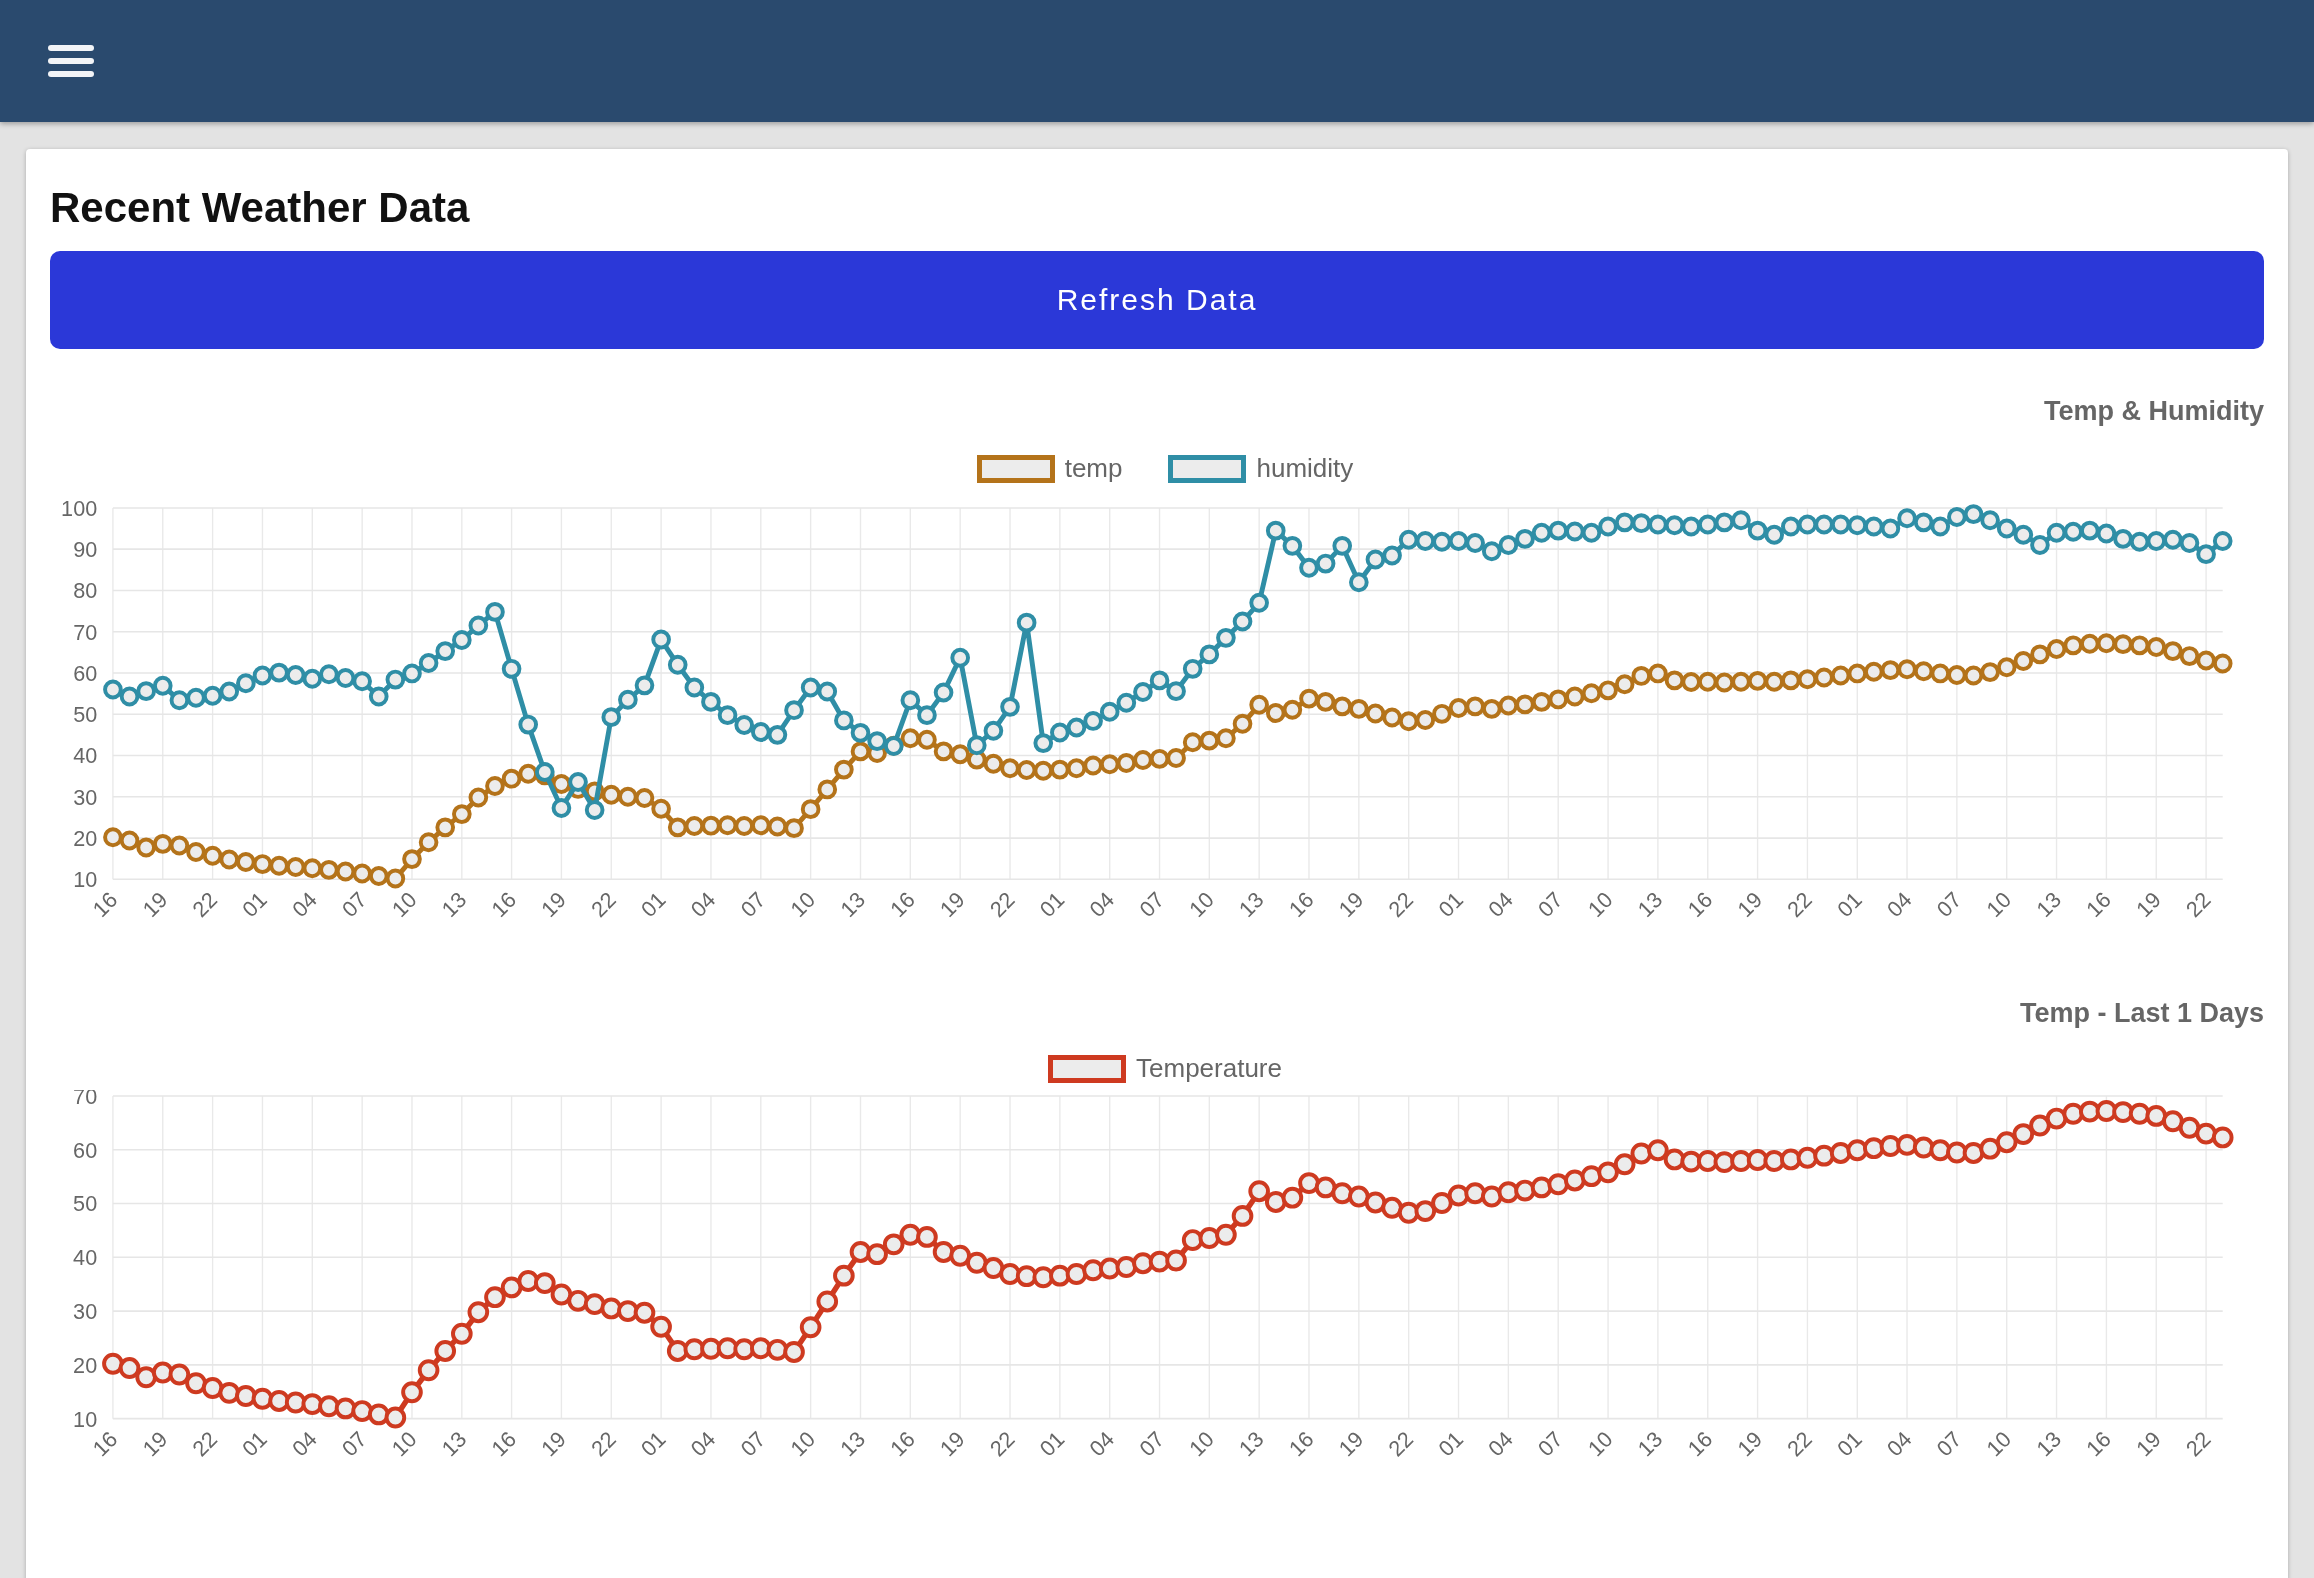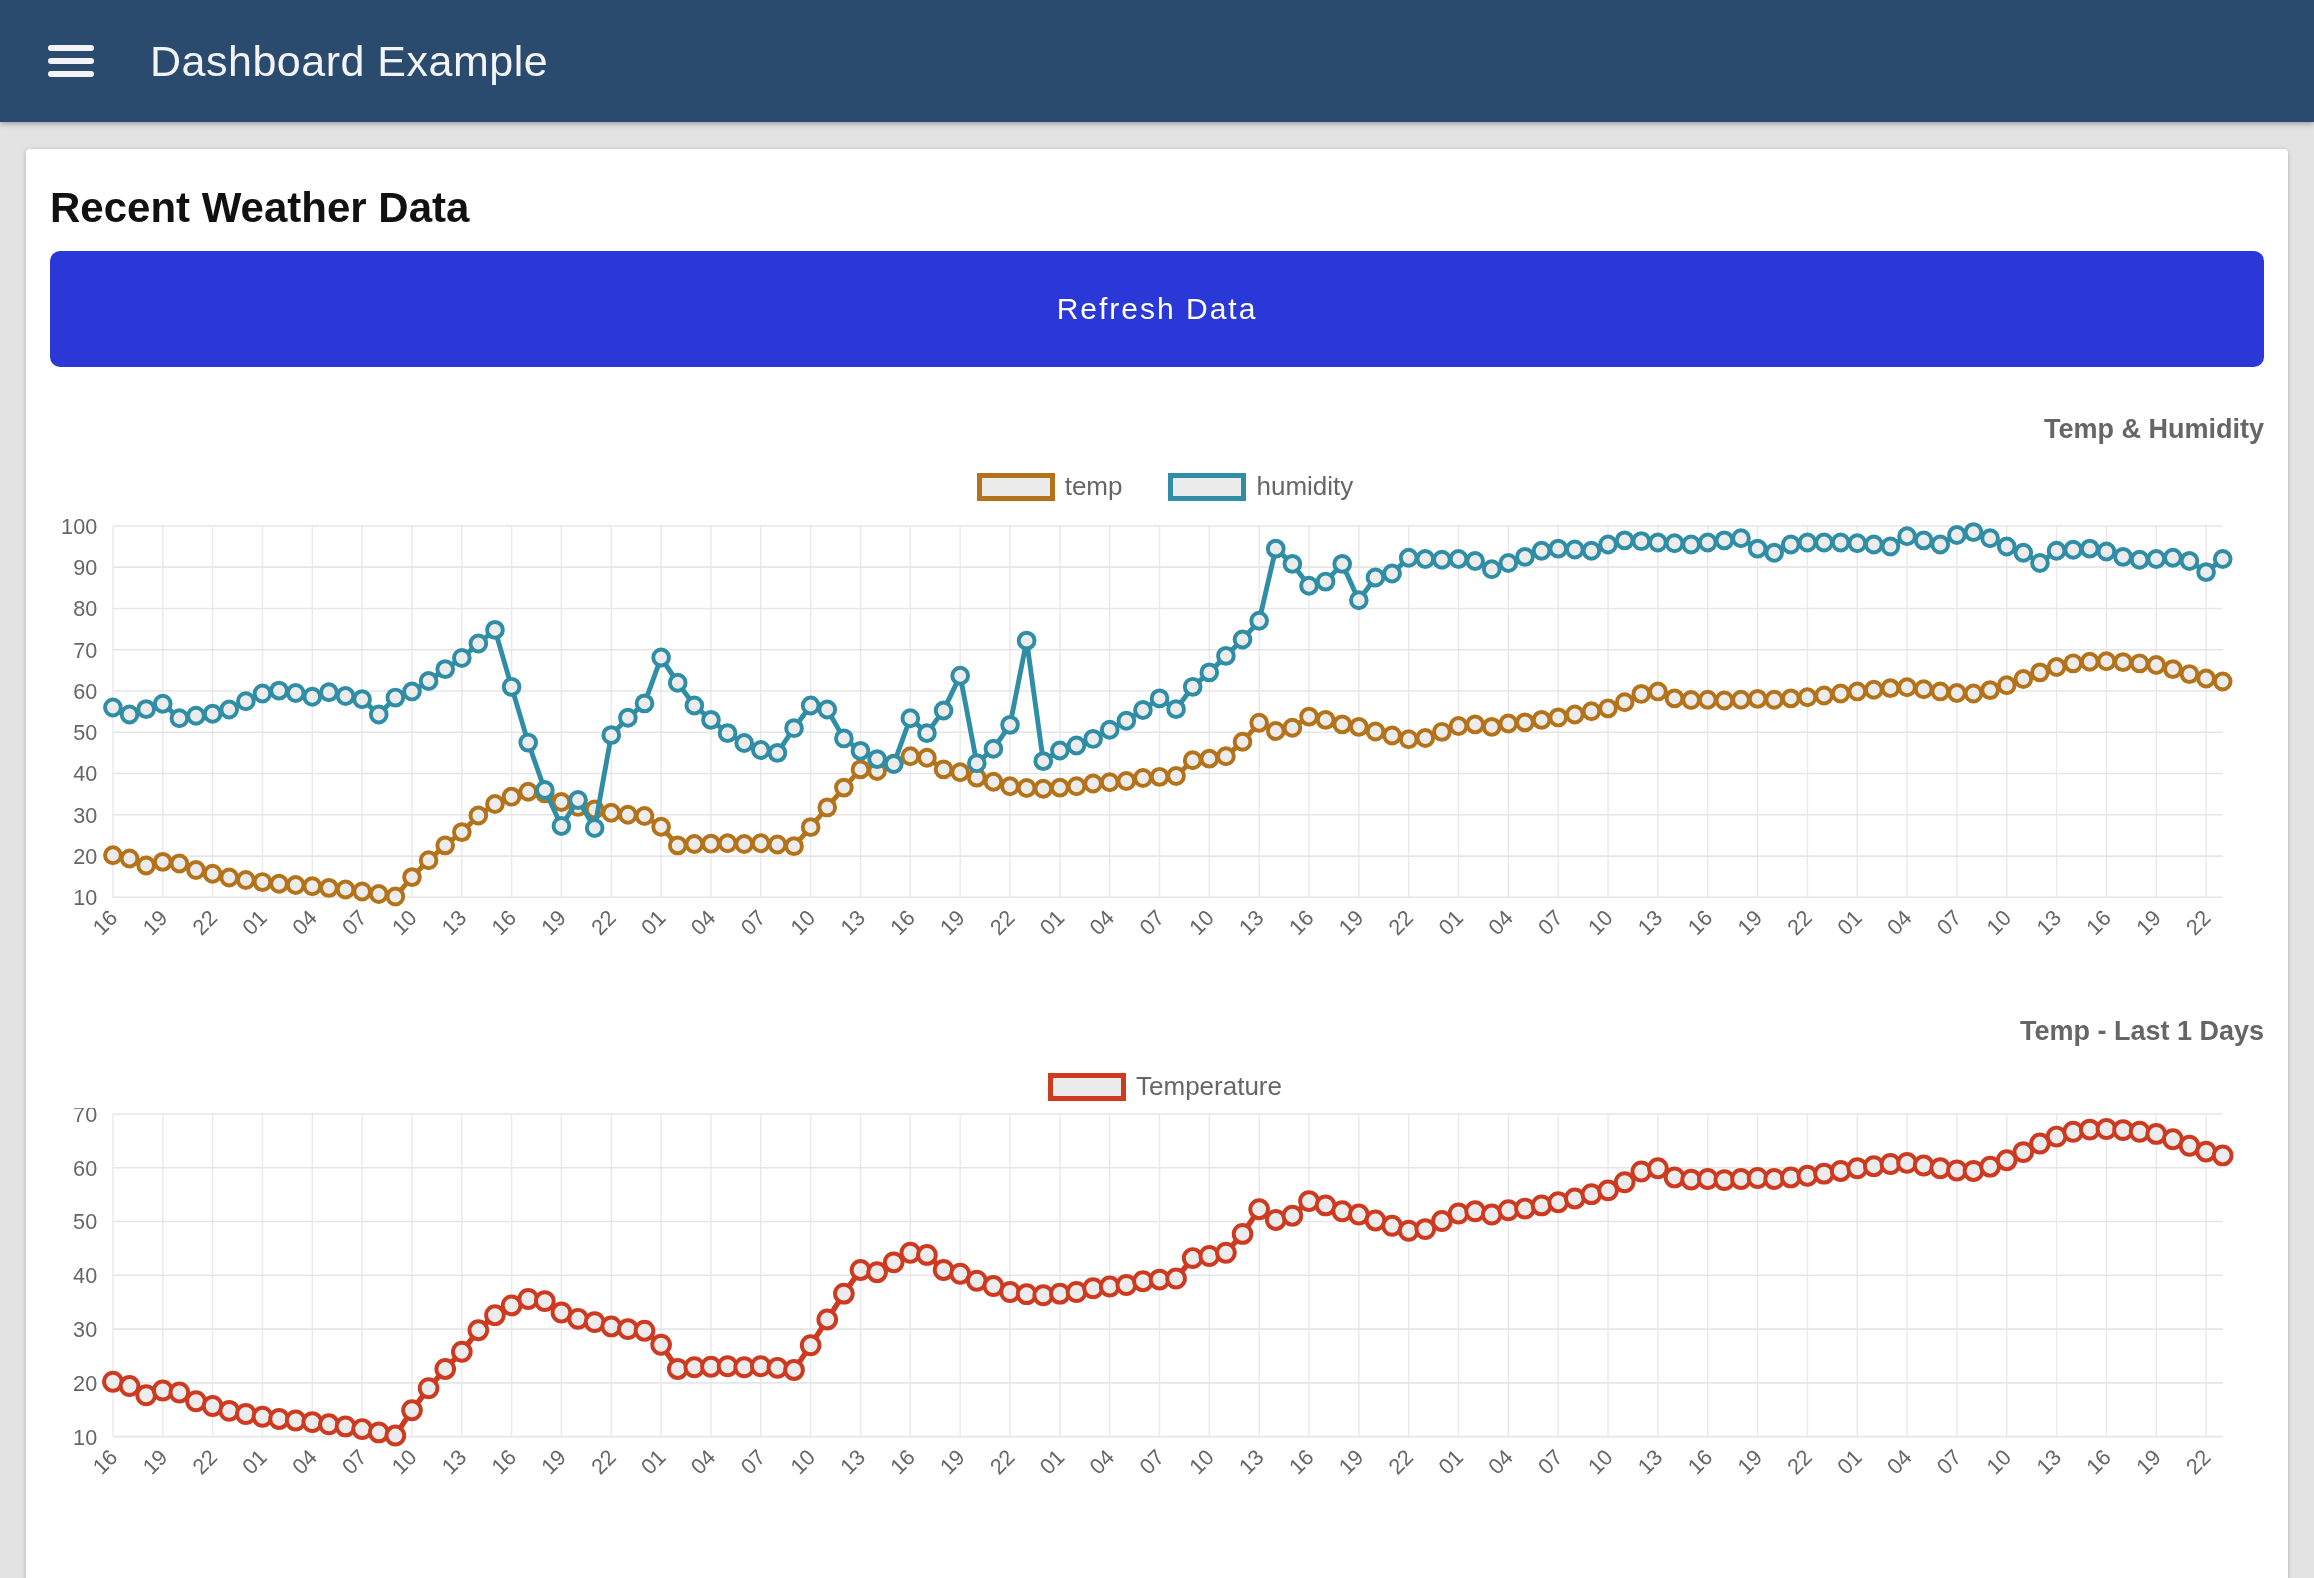--- a/index.html
+++ b/index.html
@@ -15,21 +15,21 @@
   .hamburger{width:46px;margin-left:48px;cursor:pointer;}
   .hamburger .bar{height:6px;background:#F2F4F7;border-radius:3px;margin:7px 0;}
   .app-title{color:#F2F4F7;font-size:43px;margin-left:56px;font-weight:400;letter-spacing:0.5px;}
   .card{
     margin:27px 26px 0 26px;background:#FFFFFF;border-radius:4px;
     padding:0 24px 30px 24px;box-shadow:0 1px 4px rgba(0,0,0,.25);
     height:1493px;box-sizing:border-box;overflow:hidden;
   }
   .page-heading{font-size:42px;color:#111;font-weight:700;line-height:50px;padding-top:34px;margin:0;}
   .refresh-btn{
-    display:block;width:100%;height:116px;margin-top:18px;border:none;cursor:pointer;
+    display:block;width:100%;height:98px;margin-top:18px;border:none;cursor:pointer;
     background:#2B38D8;color:#FFFFFF;font-size:30px;border-radius:10px;
     font-family:"Liberation Sans", sans-serif;letter-spacing:2px;
   }
   .chart-title{font-size:27px;line-height:32px;font-weight:bold;color:#666;text-align:right;margin:0;}
   .t1{margin-top:46px;}
   .t2{margin-top:42px;}
   .legend{display:flex;justify-content:center;align-items:center;gap:30px;}
   .lg1{margin-top:26px;}
   .lg2{margin-top:24px;}
   .legend-item{display:flex;align-items:center;gap:10px;cursor:pointer;margin-left:16px;}
@@ -41,21 +41,20 @@
 </style>
 </head>
 <body>
 
 <header class="app-header">
   <div class="hamburger">
     <div class="bar"></div>
     <div class="bar"></div>
     <div class="bar"></div>
   </div>
-  <div class="app-title">Dashboard Example</div>
 </header>
 
 <main class="card">
   <h1 class="page-heading">Recent Weather Data</h1>
 
   <button class="refresh-btn">Refresh Data</button>
 
   <h3 class="chart-title t1">Temp &amp; Humidity</h3>
   <div class="legend lg1">
       <span class="legend-item">

